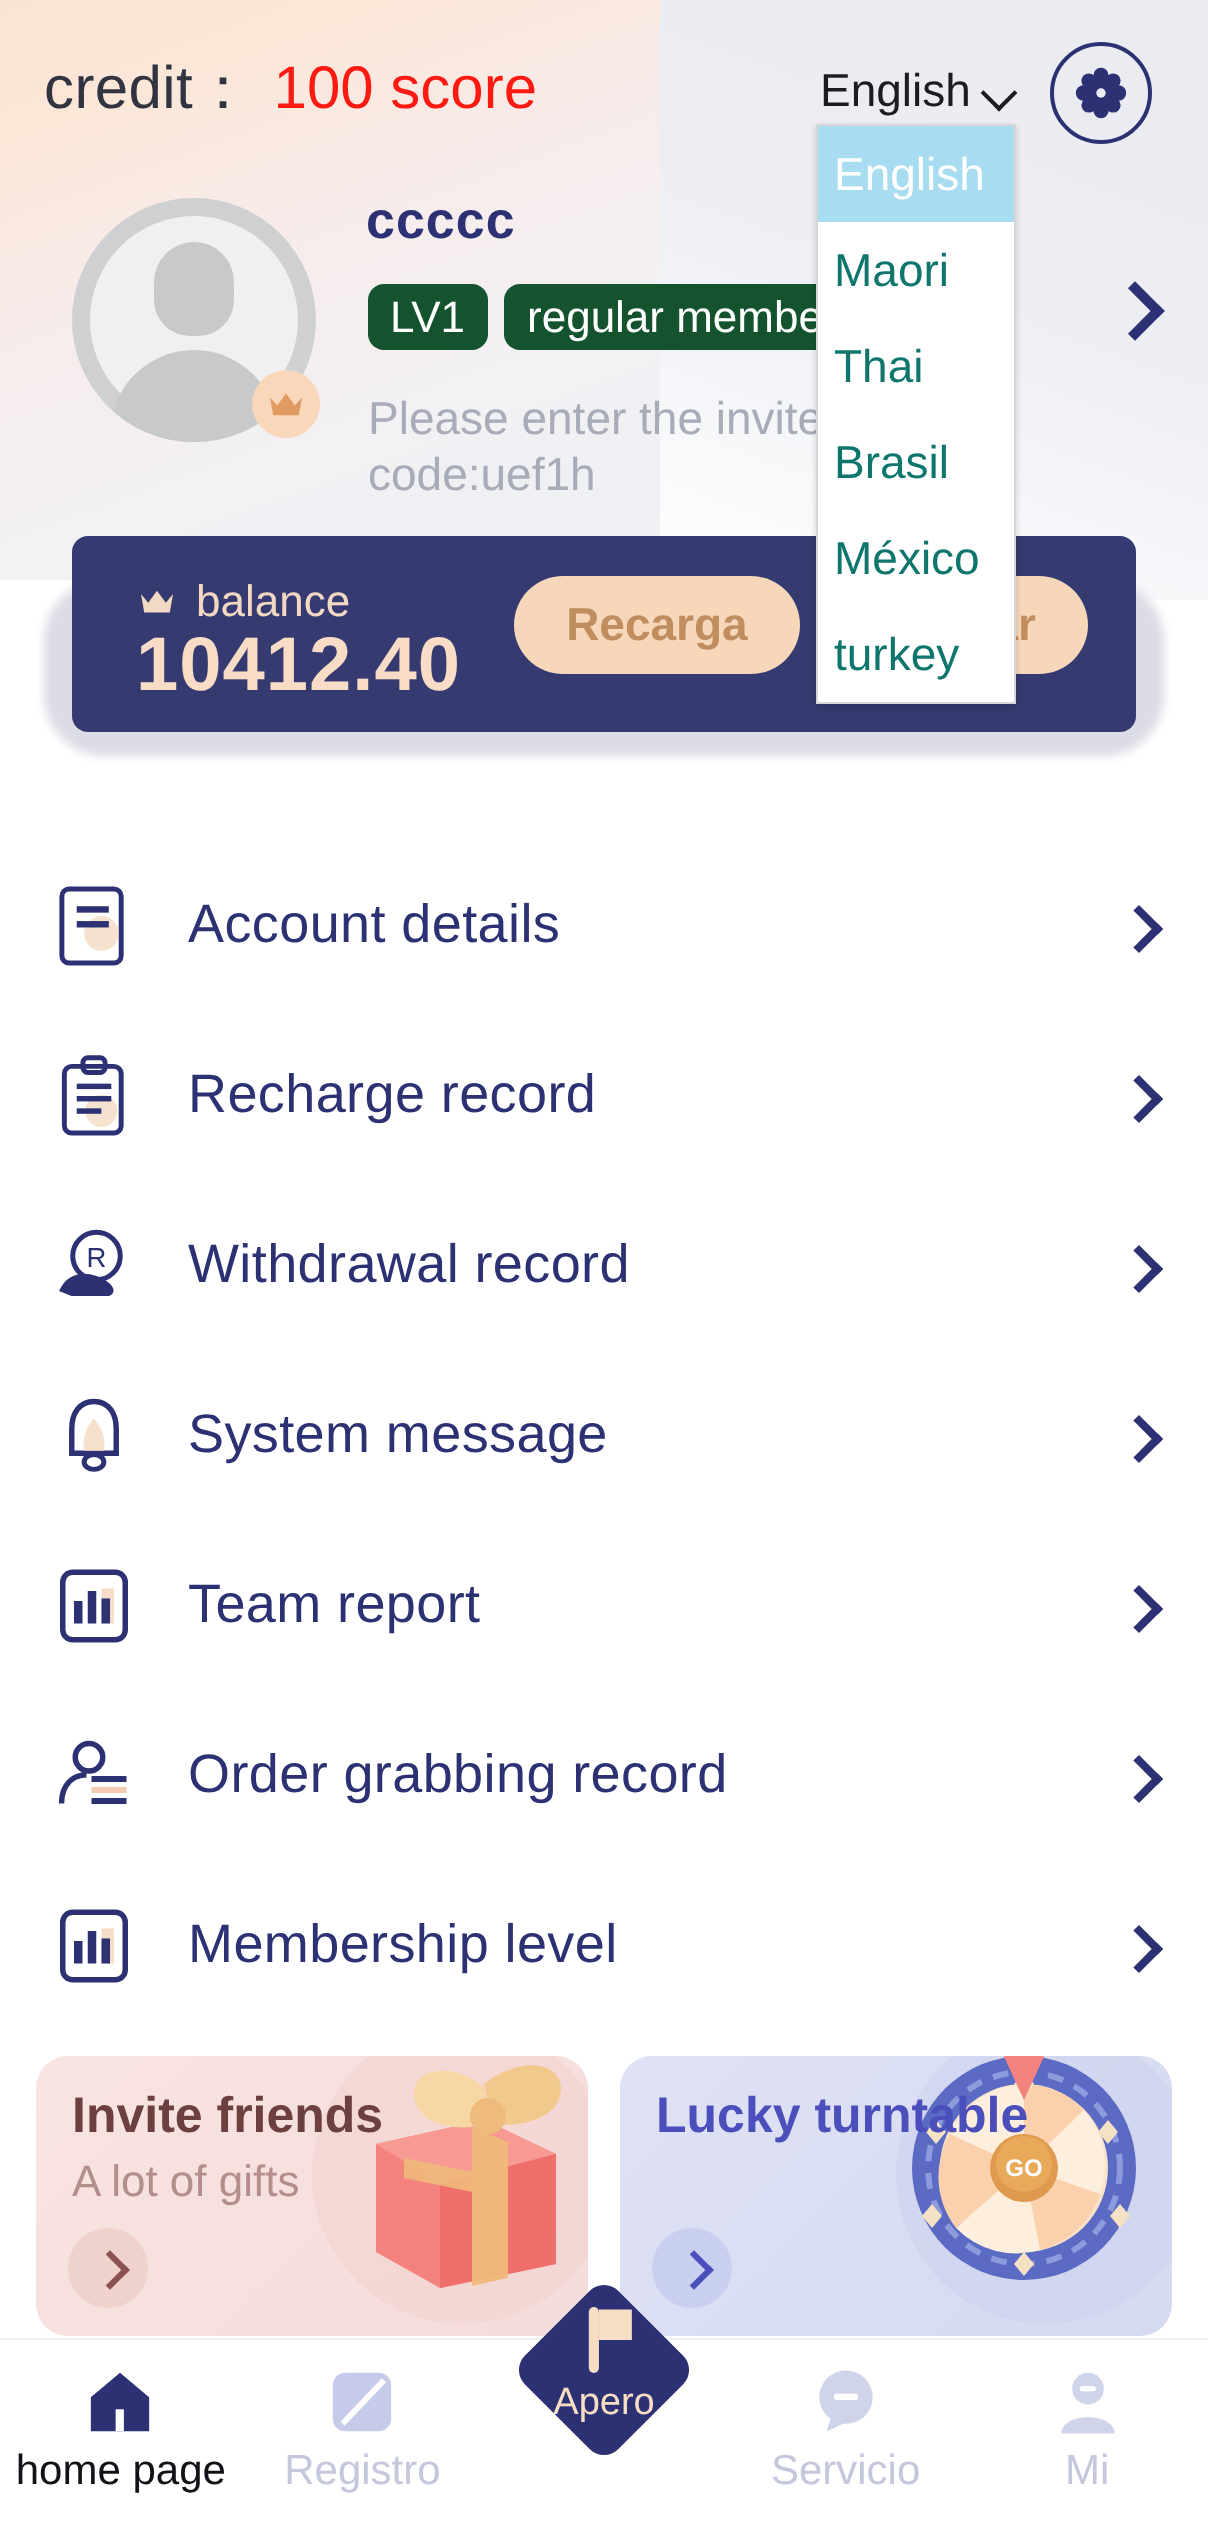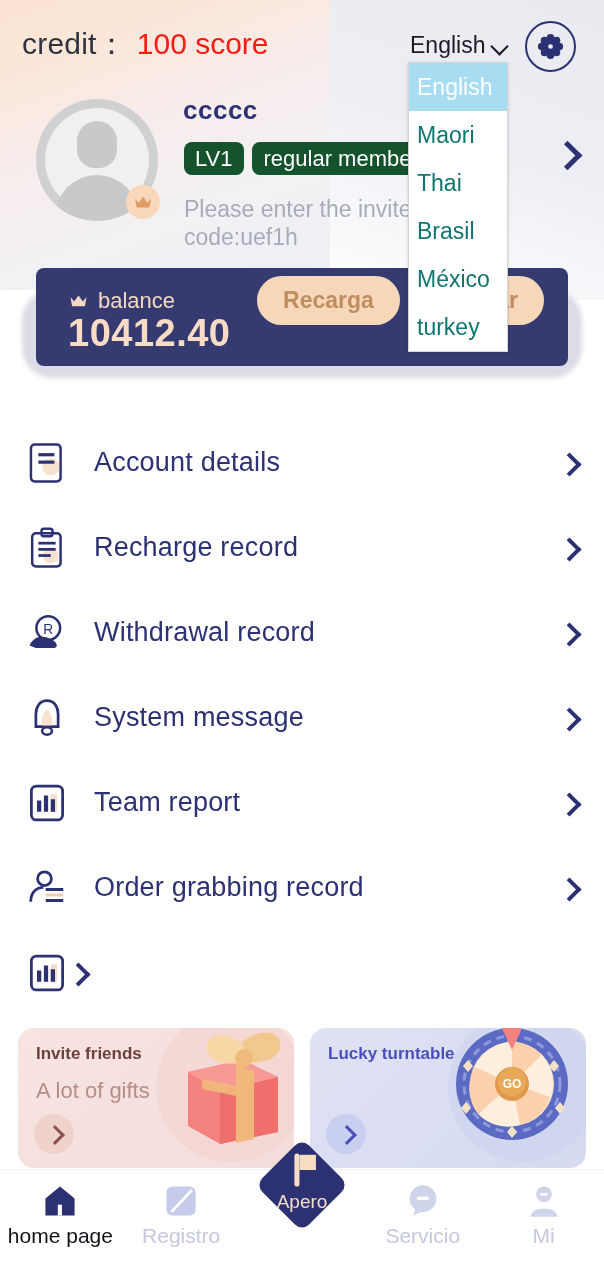--- a/index.html
+++ b/index.html
@@ -137,21 +137,21 @@
   .balance-card{
     position:absolute; left:36px; top:268px; width:532px; height:98px;
     background:#353b70; border-radius:8px; z-index:4;
   }
   .bal-top{ position:absolute; left:32px; top:20px; display:flex; align-items:center; gap:9px; }
   .bal-label{ font-size:22px; color:#f3d9c4; }
   .bal-amount{
     position:absolute; left:32px; top:44px;
     font-size:38px; font-weight:bold; color:#f8dcc6; letter-spacing:.5px;
   }
-  .bal-btns{ position:absolute; right:24px; top:8px; display:flex; gap:18px; }
+  .bal-btns{ position:absolute; right:24px; top:20px; display:flex; gap:18px; }
   .bal-btn{
     background:#f7d7ba; color:#c08d5f; border:none;
     border-radius:26px; padding:0 26px; height:49px; min-width:117px;
     font-size:23px; font-weight:bold; cursor:pointer;
     font-family:"Liberation Sans", sans-serif;
     display:flex; align-items:center; justify-content:center;
   }
 
   
   .menu{ position:absolute; left:0; top:420px; width:604px; }
@@ -181,21 +181,21 @@
   }
   .promo.invite{ background:linear-gradient(135deg,#f8e4e1 0%, #f6dfdc 60%, #f3dcd9 100%); }
   .promo.lucky{ background:linear-gradient(135deg,#dfe2f4 0%, #d9ddf2 60%, #d6daf1 100%); }
   .promo-blob{
     position:absolute; right:-12px; top:-16px; width:150px; height:150px;
     border-radius:50%; opacity:.55;
   }
   .promo.invite .promo-blob{ background:#f2d2cd; }
   .promo.lucky .promo-blob{ background:#ccd2ee; }
   .promo-title{
-    position:absolute; left:18px; top:16px; font-size:17px; font-weight:bold; z-index:3;
+    position:absolute; left:18px; top:16px; font-size:25px; font-weight:bold; z-index:3;
   }
   .promo.invite .promo-title{ color:#6d4040; }
   .promo.lucky .promo-title{ color:#4b4fbb; }
   .promo-sub{
     position:absolute; left:18px; top:50px; font-size:22px; z-index:3;
   }
   .promo.invite .promo-sub{ color:#b38e8a; }
   .promo.lucky .promo-sub{ color:#9aa0c9; }
   .promo-go{
     position:absolute; left:16px; bottom:14px; width:40px; height:40px;
@@ -406,20 +406,21 @@
     <div class="menu-item">
       <span class="mi-icon">
         <svg width="38" height="40" viewBox="0 0 30 32">
           <rect x="2.5" y="2.5" width="25" height="27" rx="4" fill="none" stroke="#2b3172" stroke-width="2.2"></rect>
           <rect x="18" y="9" width="5" height="14" fill="#f6ddc7"></rect>
           <rect x="7" y="14" width="3.4" height="9" fill="#2b3172"></rect>
           <rect x="12.5" y="10" width="3.4" height="13" fill="#2b3172"></rect>
           <rect x="18" y="13" width="3.4" height="10" fill="#2b3172"></rect>
         </svg>
       </span>
+      <span class="mi-label">Membership level</span>
       <span class="mi-chev"></span>
     </div>
   </div>
 
   <div class="promos">
 
     <div class="promo invite">
       <div class="promo-blob"></div>
       <div class="promo-title">Invite friends</div>
       <div class="promo-sub">A lot of gifts</div>

